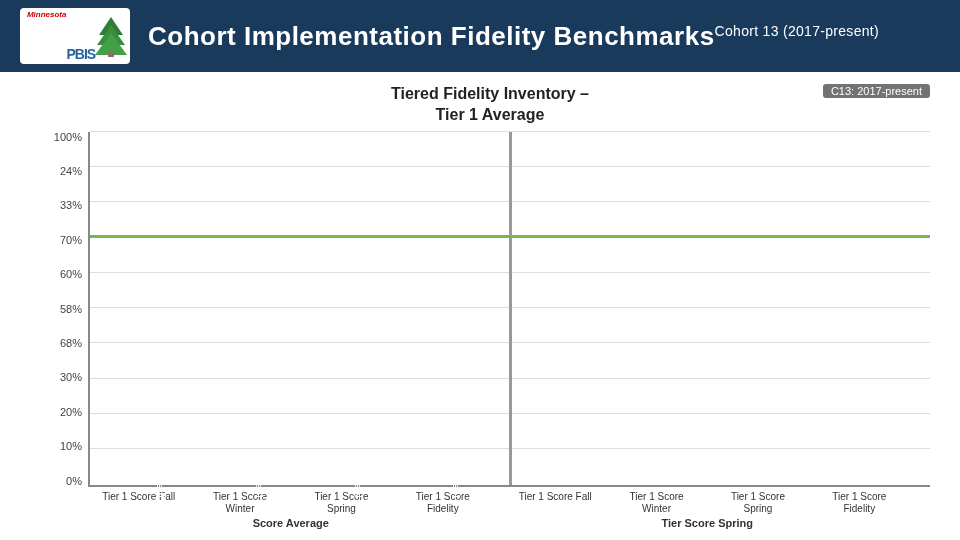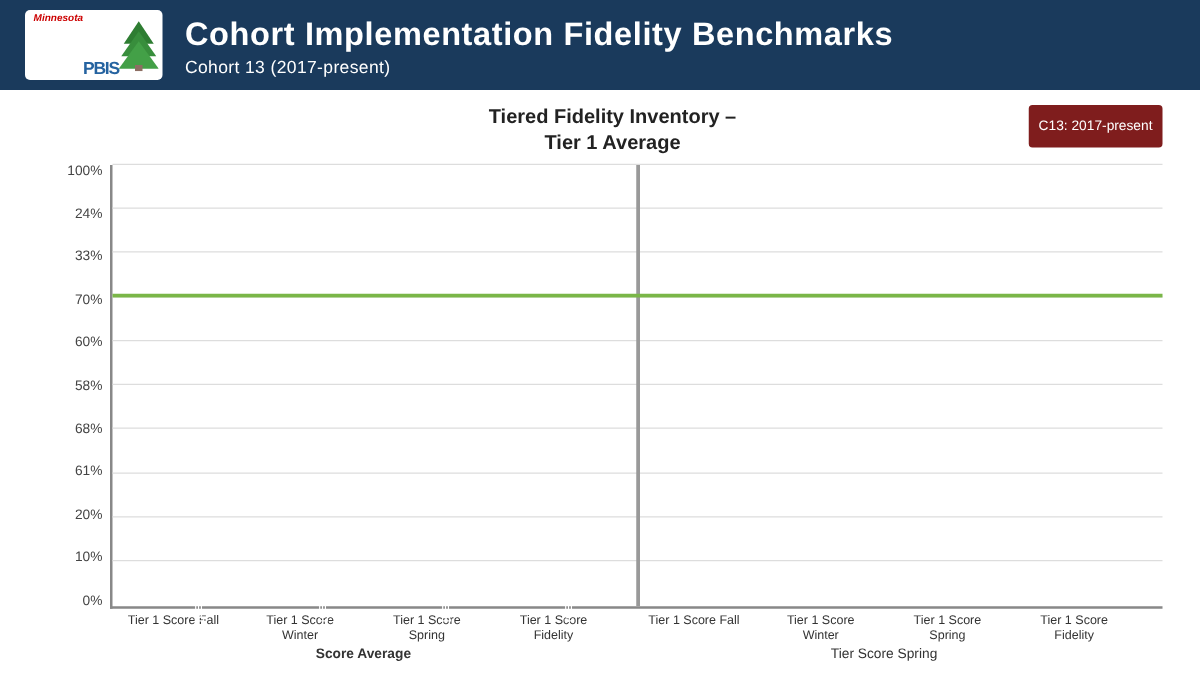--- a/index.html
+++ b/index.html
@@ -39,21 +39,21 @@
       letter-spacing: -1px;
       margin-top: 36px;
     }
     .logo-icon {
       display: flex;
       flex-direction: row;
       align-items: center;
     }
     .header-titles {
       display: flex;
-      flex-direction: column;
+      flex-direction: row;
     }
     .header-title-main {
       font-size: 26px;
       font-weight: bold;
       letter-spacing: 0.5px;
     }
     .header-title-sub {
       font-size: 14px;
       letter-spacing: 0.3px;
       margin-top: 2px;
@@ -74,24 +74,24 @@
     .chart-title {
       font-size: 16px;
       font-weight: bold;
       color: #222;
       line-height: 1.3;
     }
     .chart-badge {
       position: absolute;
       right: 0;
       top: 0;
-      background: #7f1d1d;
+      background: #737373;
       color: white;
       font-size: 11px;
-      padding: 11px 8px;
+      padding: 1px 8px;
       border-radius: 3px;
     }
     .y-axis {
       display: flex;
       flex-direction: column-reverse;
       justify-content: space-between;
       width: 38px;
       text-align: right;
       padding-right: 6px;
       font-size: 11px;
@@ -158,21 +158,21 @@
     </div>
     <div class="chart-badge">C13: 2017-present</div>
   </div>
 
   <div style="display:flex; height:355px; margin-top:6px;">
 
     <div class="y-axis">
       <div class="y-label">0%</div>
       <div class="y-label">10%</div>
       <div class="y-label">20%</div>
-      <div class="y-label">61%</div>
+      <div class="y-label">30%</div>
       <div class="y-label">68%</div>
       <div class="y-label">58%</div>
       <div class="y-label">60%</div>
       <div class="y-label">70%</div>
       <div class="y-label">33%</div>
       <div class="y-label">24%</div>
       <div class="y-label">100%</div>
     </div>
 
     <div class="bars-area">
@@ -245,15 +245,15 @@
     <div style="width:11px;"></div>
     <div style="flex:1;text-align:center;font-size:10px;color:#333;line-height:1.2;">Tier 1 Score Fall</div>
     <div style="flex:1;text-align:center;font-size:10px;color:#333;line-height:1.2;">Tier 1 Score<br>Winter</div>
     <div style="flex:1;text-align:center;font-size:10px;color:#333;line-height:1.2;">Tier 1 Score<br>Spring</div>
     <div style="flex:1;text-align:center;font-size:10px;color:#333;line-height:1.2;">Tier 1 Score<br>Fidelity</div>
   </div>
 
   <div style="display:flex;padding:2px 20px 0 38px;">
     <div style="flex:4;text-align:center;font-size:11px;font-weight:bold;color:#333;">Score Average</div>
     <div style="width:11px;"></div>
-    <div style="flex:4;text-align:center;font-size:11px;font-weight:normal;color:#333;">Tier Score Spring</div>
+    <div style="flex:4;text-align:center;font-size:11px;font-weight:bold;color:#333;">Tier Score Spring</div>
   </div>
 </div>
 
 </body></html>

